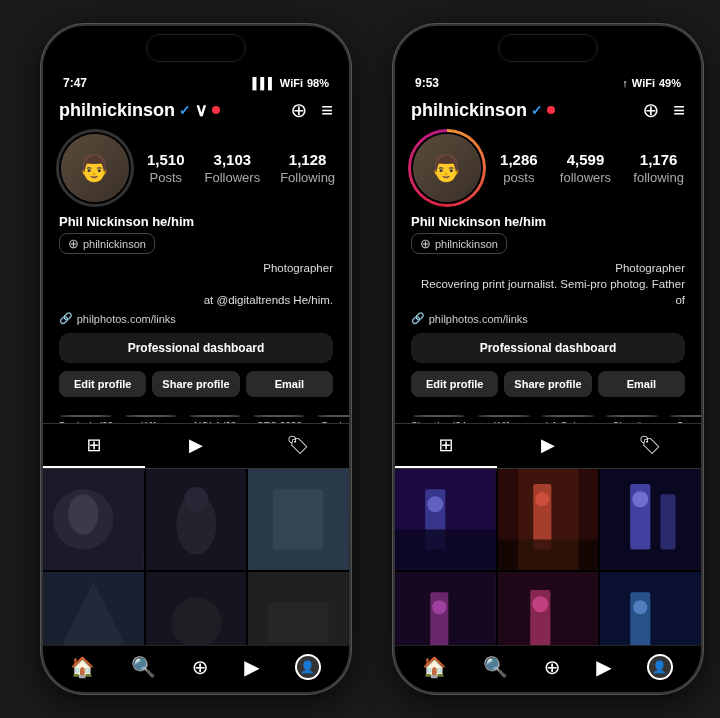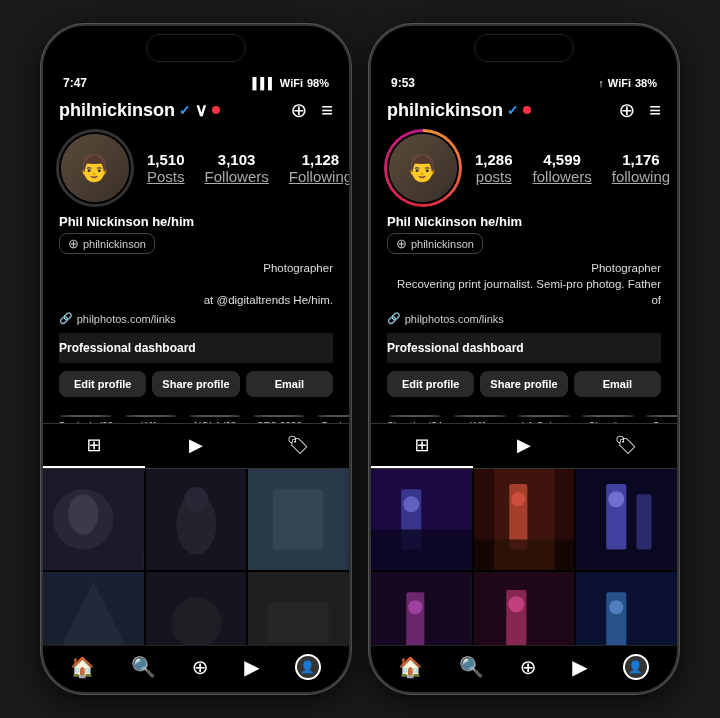--- a/index.html
+++ b/index.html
@@ -19,20 +19,21 @@
     }
     .phone {
       width: 310px;
       height: 670px;
       background: #000;
       border-radius: 44px;
       border: 2px solid #333;
       overflow: hidden;
       position: relative;
       box-shadow: 0 0 0 1px #555, 0 8px 32px rgba(0,0,0,0.7);
+      margin-left: 24px;
     }
     .phone-inner {
       width: 100%;
       height: 100%;
       background: #000;
       border-radius: 42px;
       overflow: hidden;
       display: flex;
       flex-direction: column;
     }
@@ -150,23 +151,22 @@
     }
     .stat-item {
       text-align: center;
     }
     .stat-number {
       font-size: 15px;
       font-weight: 700;
       display: block;
     }
     .stat-label {
-      font-size: 15px;
+      font-size: 13px;
       color: #aaa;
-      text-decoration: underline;
     }
     .profile-name {
       font-size: 13px;
       font-weight: 600;
       margin-bottom: 4px;
     }
     .threads-badge {
       display: inline-flex;
       align-items: center;
       gap: 4px;
@@ -193,23 +193,24 @@
       gap: 4px;
       font-size: 11px;
       color: #aaa;
       margin-bottom: 8px;
     }
     .link-text {
       color: #ccc;
     }
     .dashboard-box {
       background: #1a1a1a;
-      border-radius: 2px;
-      padding: 8px 0;
+      border-radius: 10px;
+      padding: 8px 16px;
       margin-bottom: 8px;
+      text-align: center;
     }
     .dashboard-title {
       font-size: 12px;
       font-weight: 600;
       color: #fff;
     }
     .dashboard-sub {
       font-size: 10px;
       color: #888;
     }
@@ -523,21 +524,21 @@
       <div style="padding-top:8px;">
         <div class="dynamic-island"></div>
       </div>
 
       <div class="status-bar">
         <span>9:53</span>
         <div class="status-right">
           <span>↑</span>
           <span>WiFi</span>
           <span>
-            <span>38</span>%
+            <span>49</span>%
           </span>
         </div>
       </div>
 
       <div class="nav-bar">
         <div class="nav-username">
           <span>philnickinson</span>
           <span class="verified-badge">✓</span>
           <span class="live-dot"></span>
         </div>

